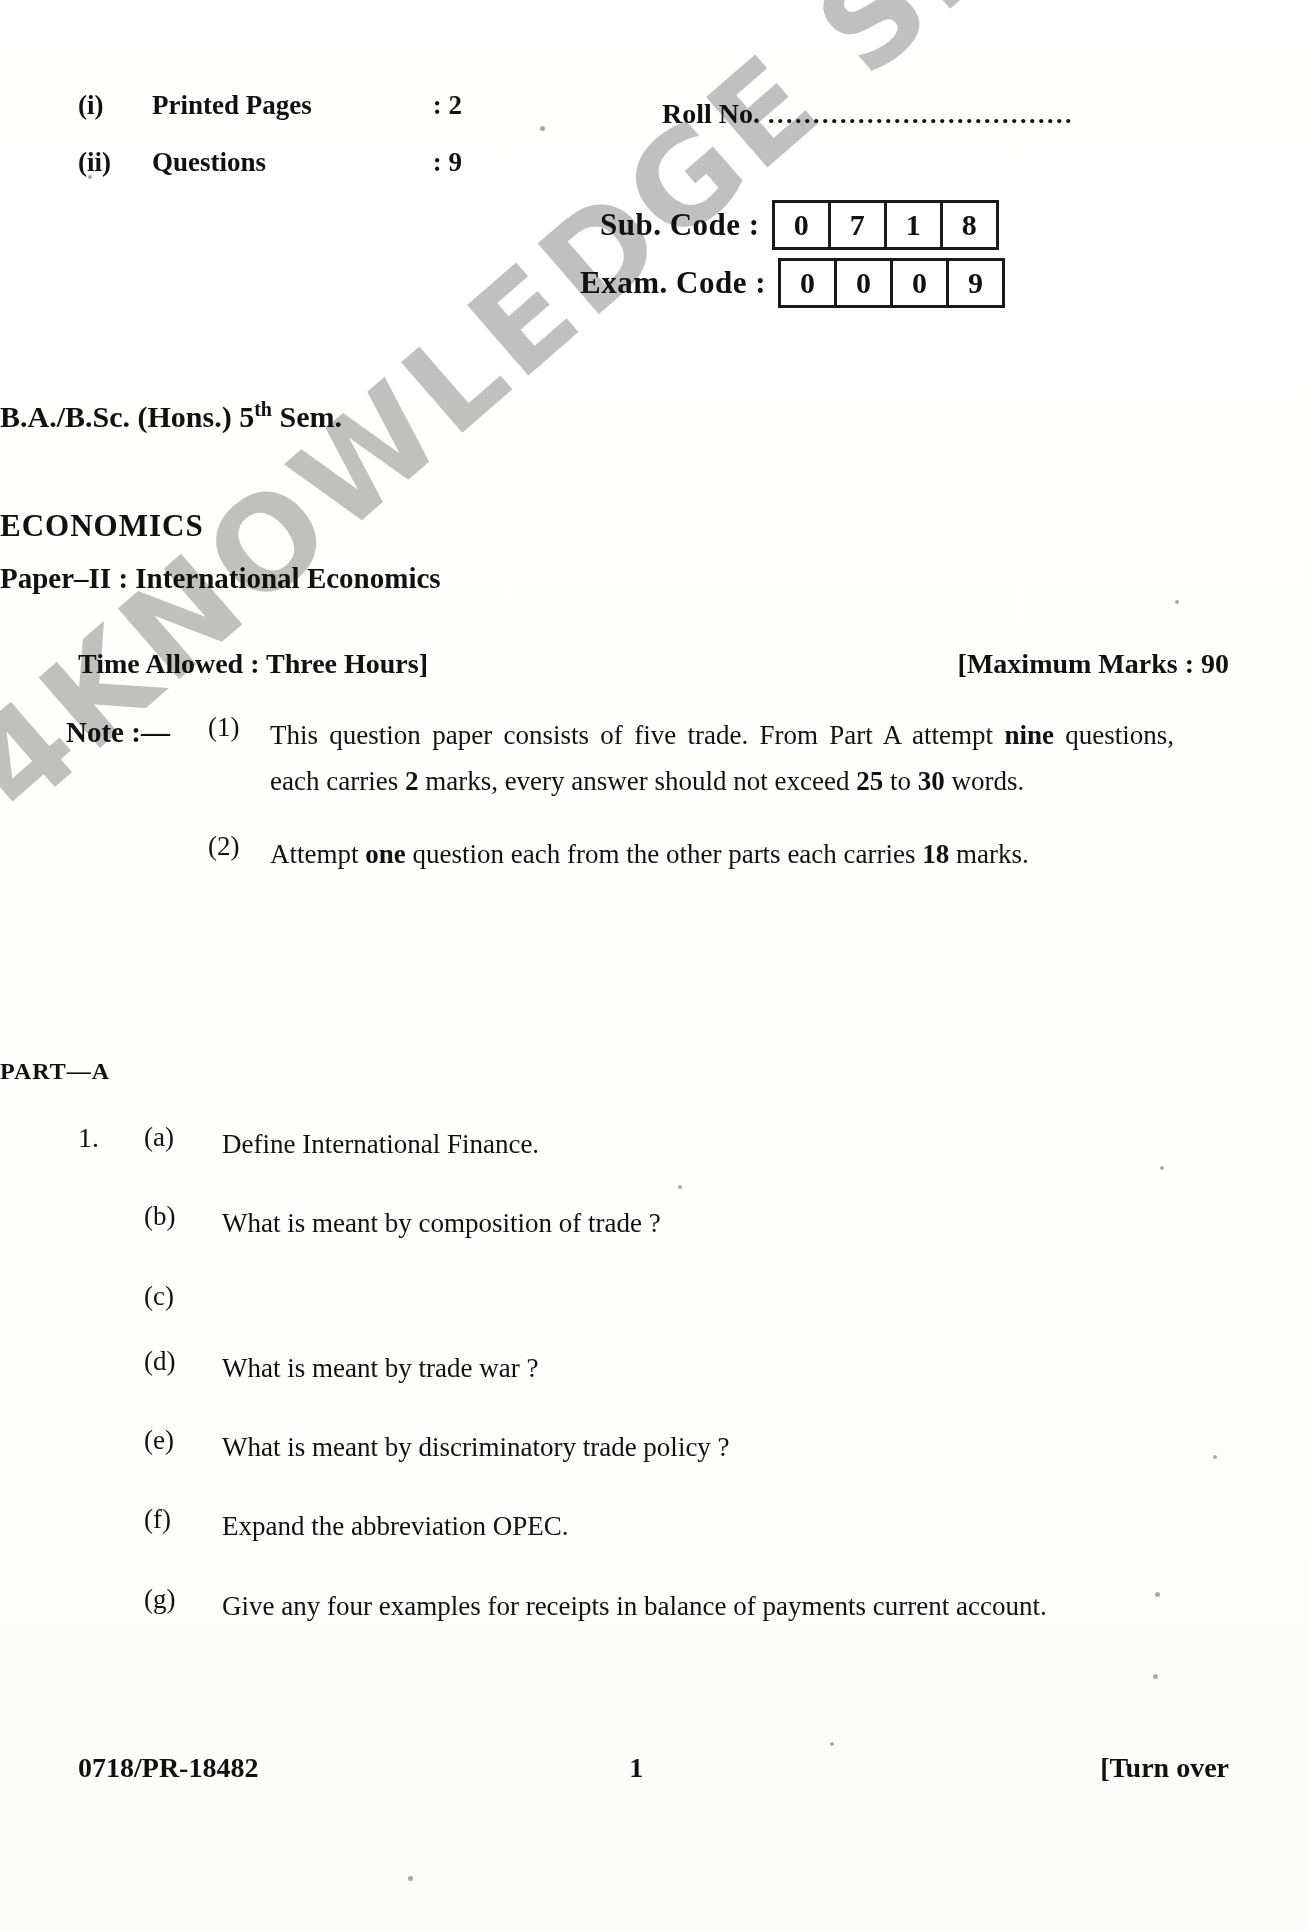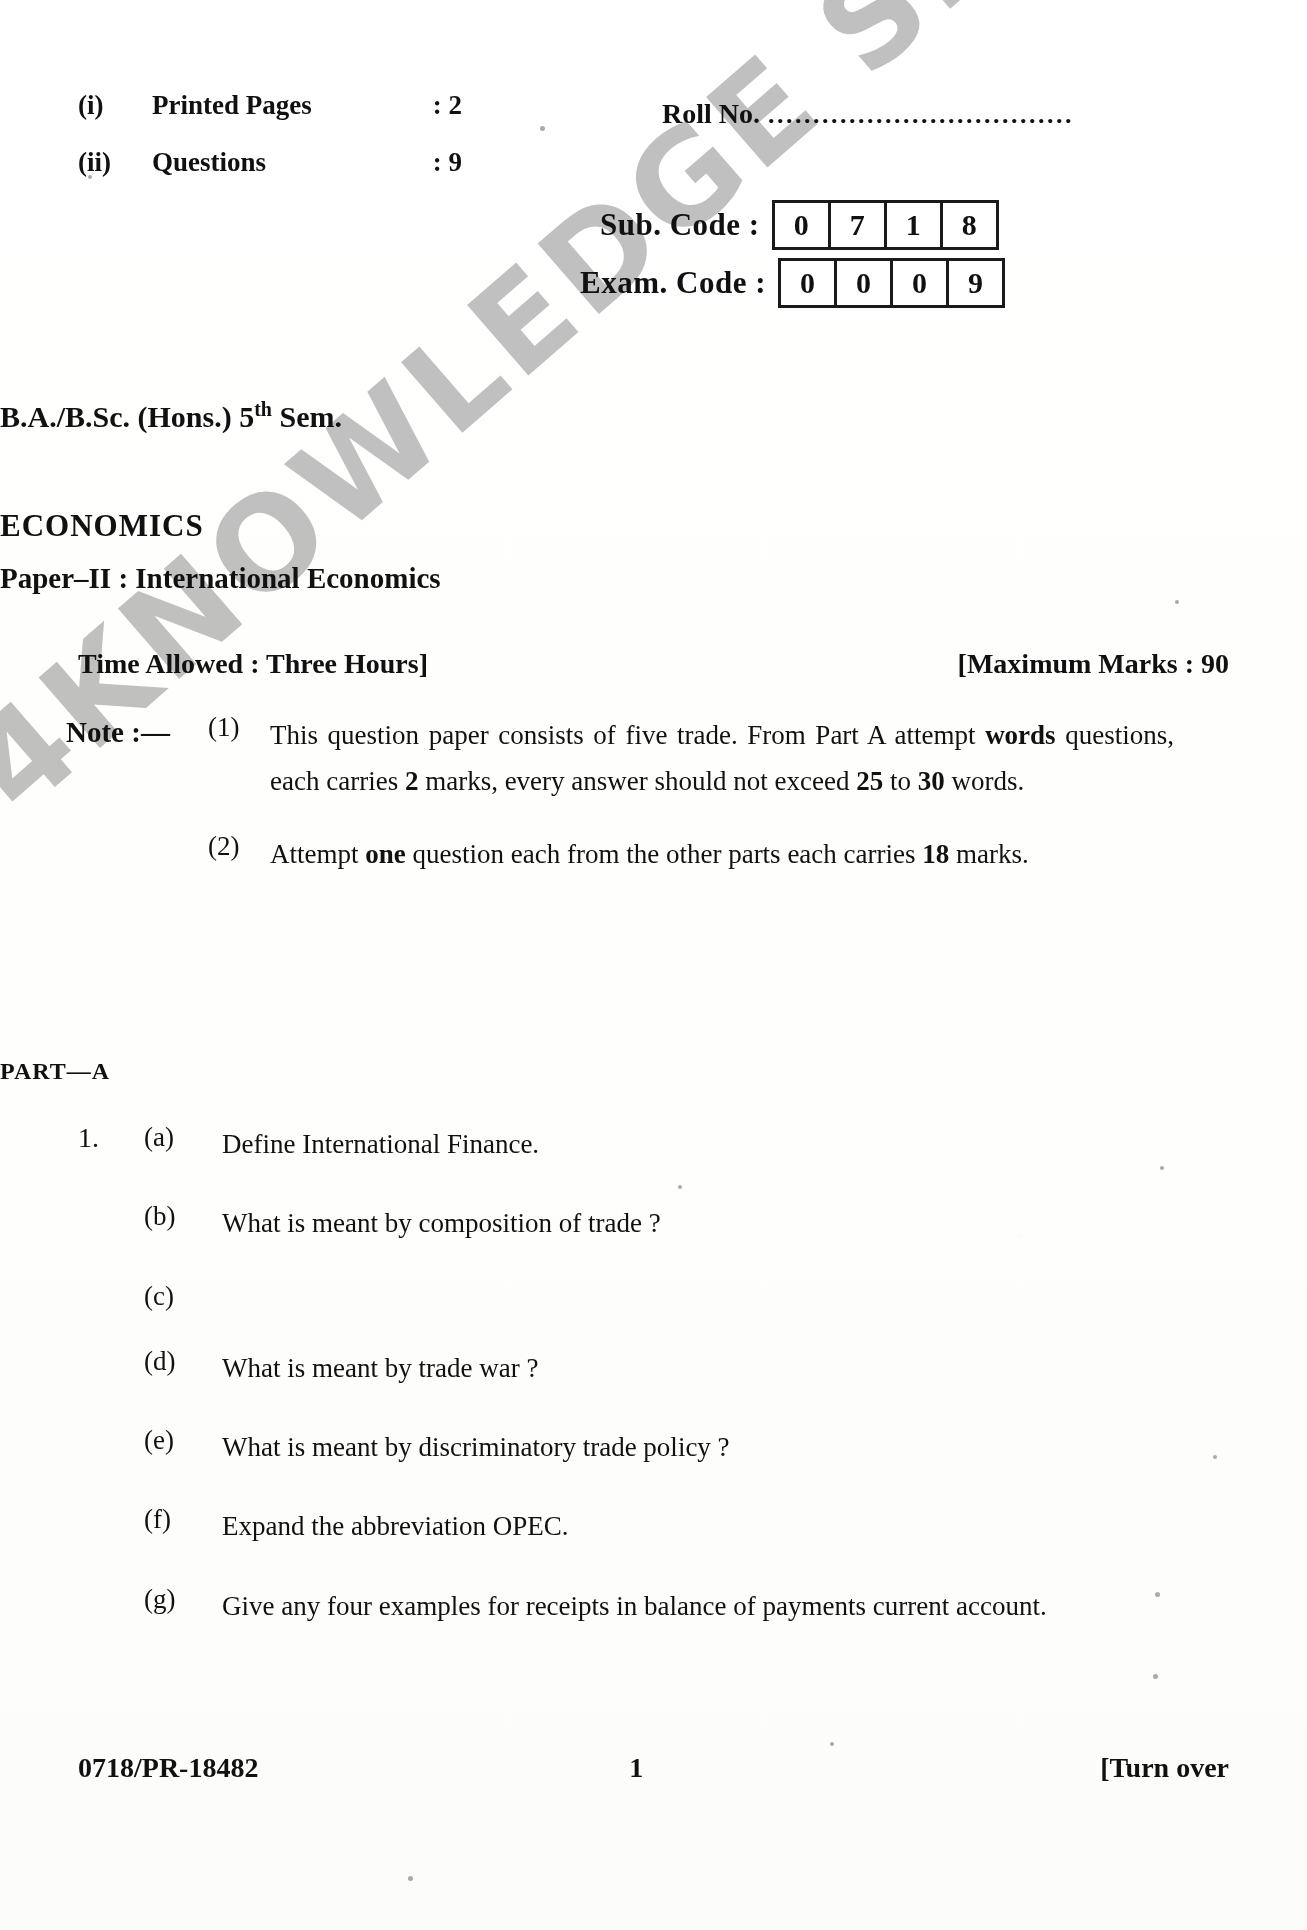--- a/index.html
+++ b/index.html
@@ -310,21 +310,21 @@
     <div id="time-marks">
       <span>Time Allowed : Three Hours]</span>
       <span>[Maximum Marks : 90</span>
     </div>
 
     <div id="note-block">
       <div class="note-head">Note  :—</div>
 
       <div class="note-item note-1">
         <span class="n-num">(1)</span>
-        <span class="n-body"><span>This question paper consists of five trade. From Part A attempt </span><b>words</b><span> questions, each carries </span><b>2</b><span> marks, every answer should not exceed </span><b>25</b><span> to </span><b>30</b><span> words.</span></span>
+        <span class="n-body"><span>This question paper consists of five trade. From Part A attempt </span><b>nine</b><span> questions, each carries </span><b>2</b><span> marks, every answer should not exceed </span><b>25</b><span> to </span><b>30</b><span> words.</span></span>
       </div>
 
       <div class="note-item note-2">
         <span class="n-num">(2)</span>
         <span class="n-body"><span>Attempt </span><b>one</b><span> question each from the other parts each carries </span><b>18</b><span> marks.</span></span>
       </div>
     </div>
 
     <div class="center-line" id="part-a-heading">PART—A</div>
 

